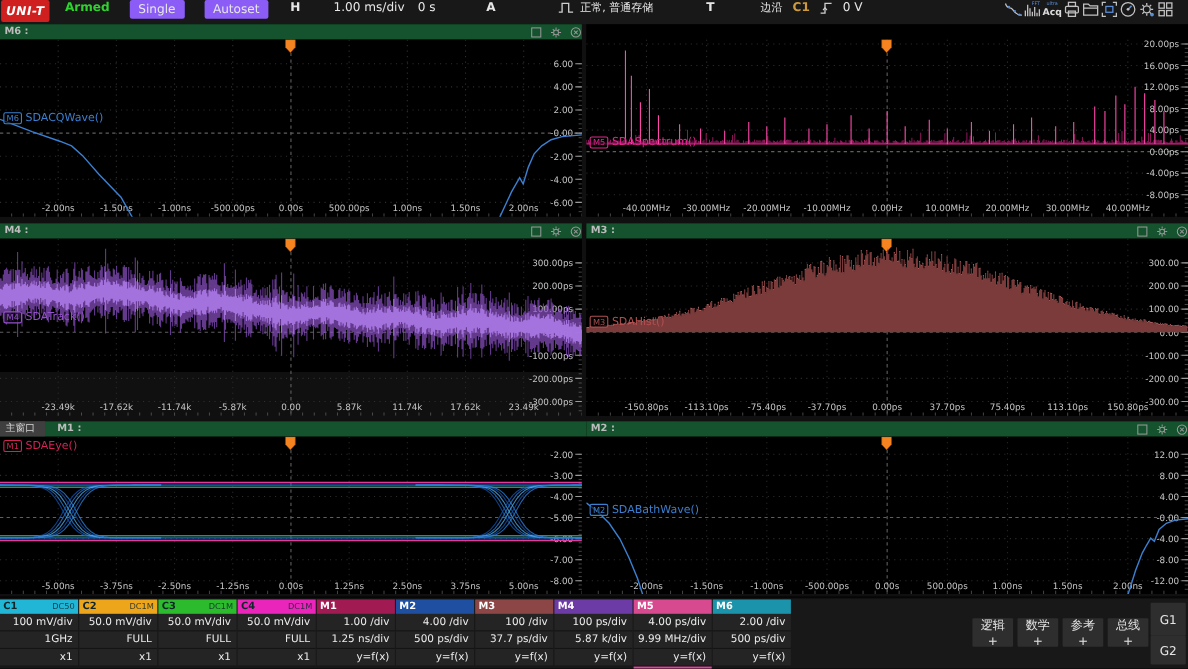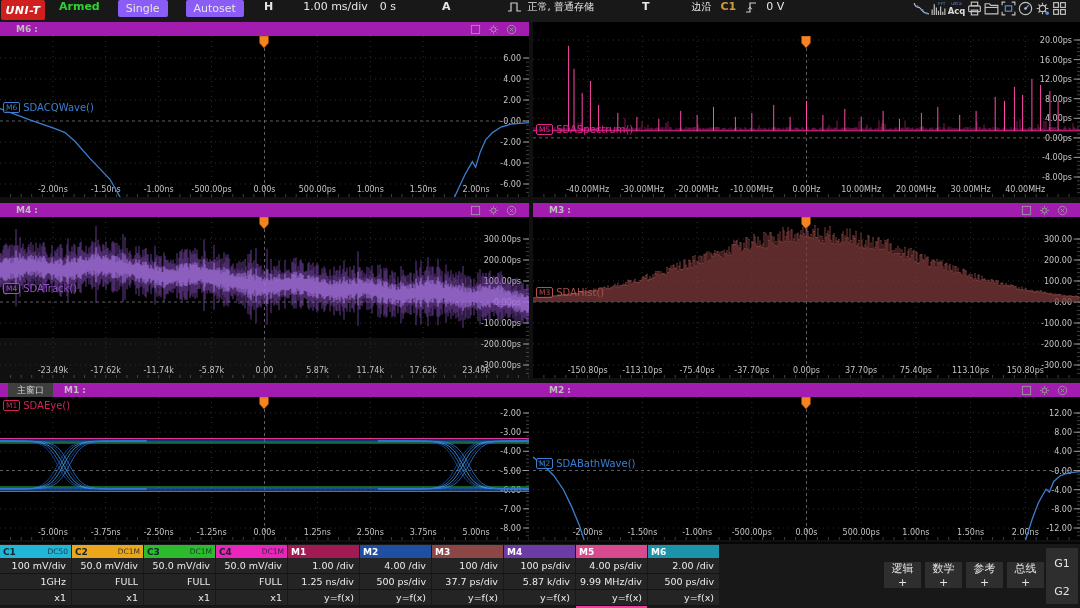--- a/index.html
+++ b/index.html
@@ -12,21 +12,21 @@
   .tb{white-space:nowrap;}
   .armed{color:#2fd32f;margin-left:14px;font-weight:bold;}
   .tbtn{background:#8b5cf6;border:none;color:#e6e6e6;font-size:11px;padding:2px 8px;margin-left:18px;border-radius:2px;}
   .blabel{font-weight:bold;margin-left:20px;}
   .icon-btn{background:none;border:none;padding:0;line-height:0;}
   .tb-icons{margin-left:auto;display:flex;align-items:center;gap:0;margin-right:12px;}
   .c1src{color:#cf9a3a;font-weight:bold;}
 
   
   .panel{position:absolute;background:#000;}
-  .phead{height:14px;background:#a21caf;display:flex;align-items:center;padding:0 12px;font-size:9px;color:#bdbdbd;}
+  .phead{height:14px;background:#14532d;display:flex;align-items:center;padding:0 0;font-size:9px;color:#bdbdbd;}
   .ptab{background:#3f3f3f;height:14px;line-height:14px;padding:0 9px;margin:0 7px 0 -4px;color:#d6d6d6;}
   .ptitle{font-weight:bold;padding:0 4px;}
   .picons{margin-left:auto;display:flex;align-items:center;gap:7px;}
   .pic{background:none;border:none;padding:0;line-height:0;}
   .plot{position:absolute;top:14px;left:0;right:0;bottom:0;background:#000;}
   .plot svg{position:absolute;left:0;top:0;}
   .tlabel{position:absolute;left:3px;font-size:10px;display:flex;align-items:center;z-index:3;white-space:nowrap;}
   .badge{border:1px solid currentColor;border-radius:2px;font-size:7.5px;font-style:normal;padding:0 2px;margin-right:3px;background:rgba(0,0,0,.6);}
   text.axl{fill:#c4c4c4;font-size:8px;}
 

